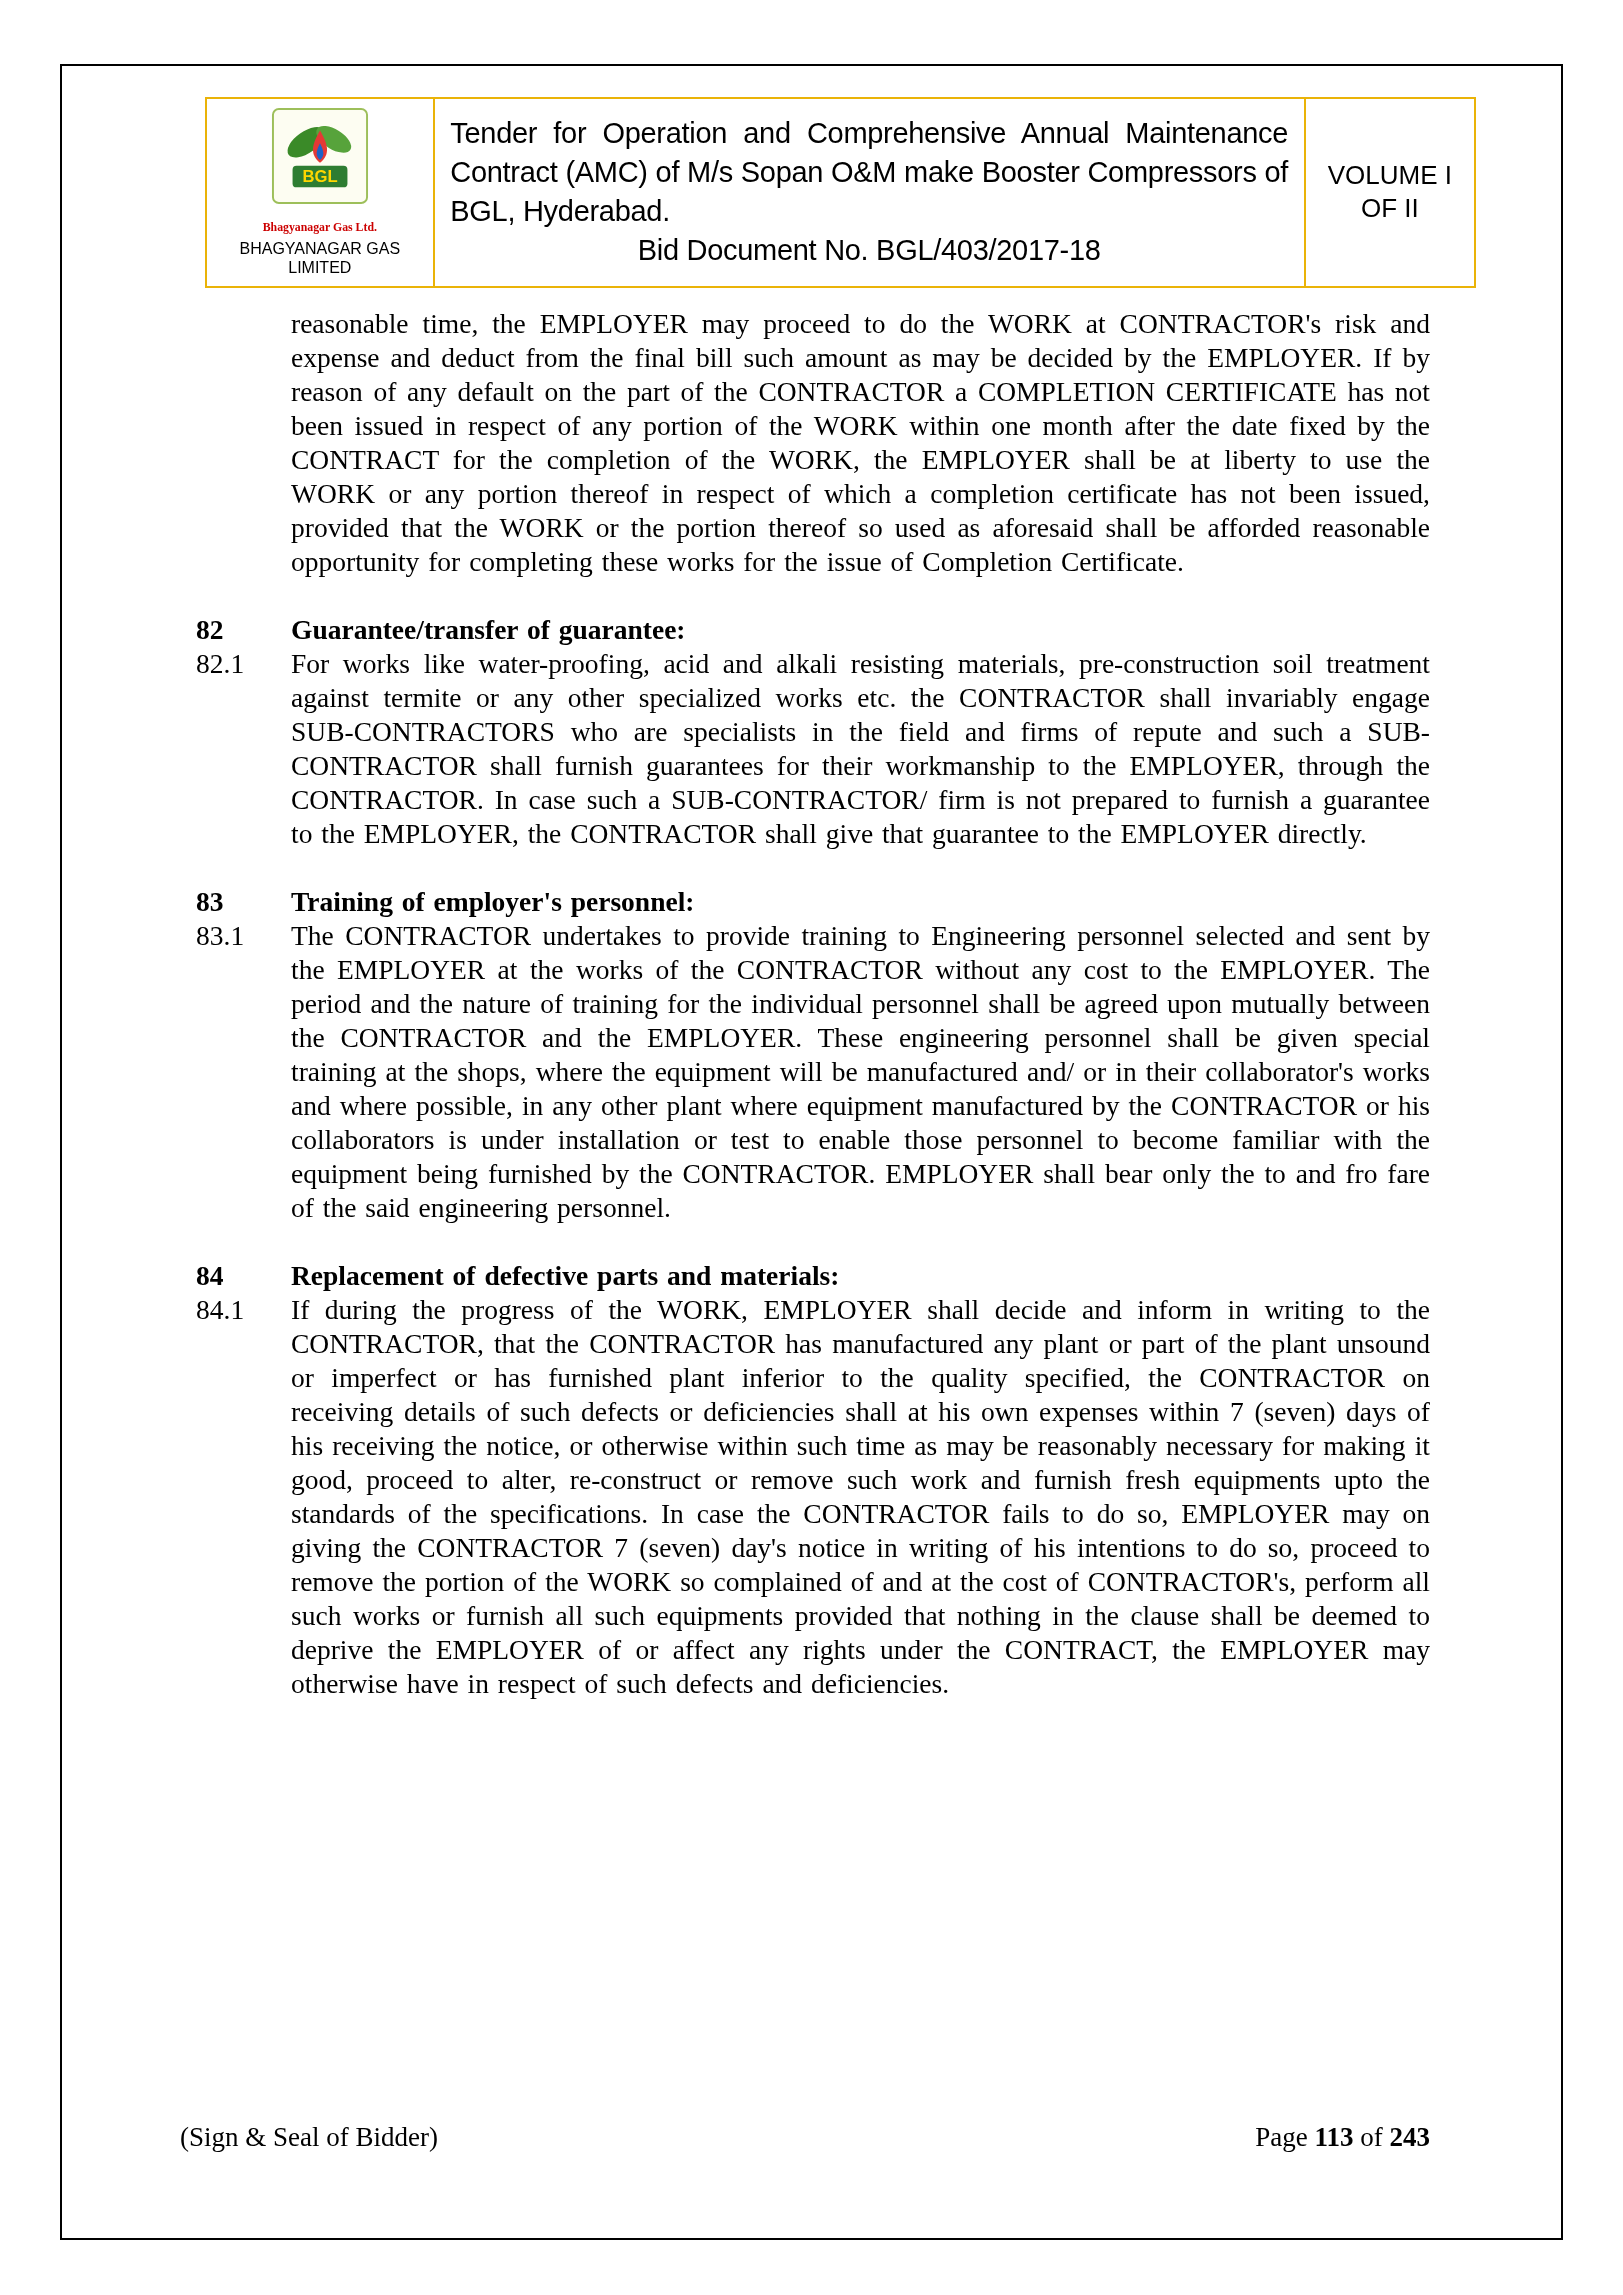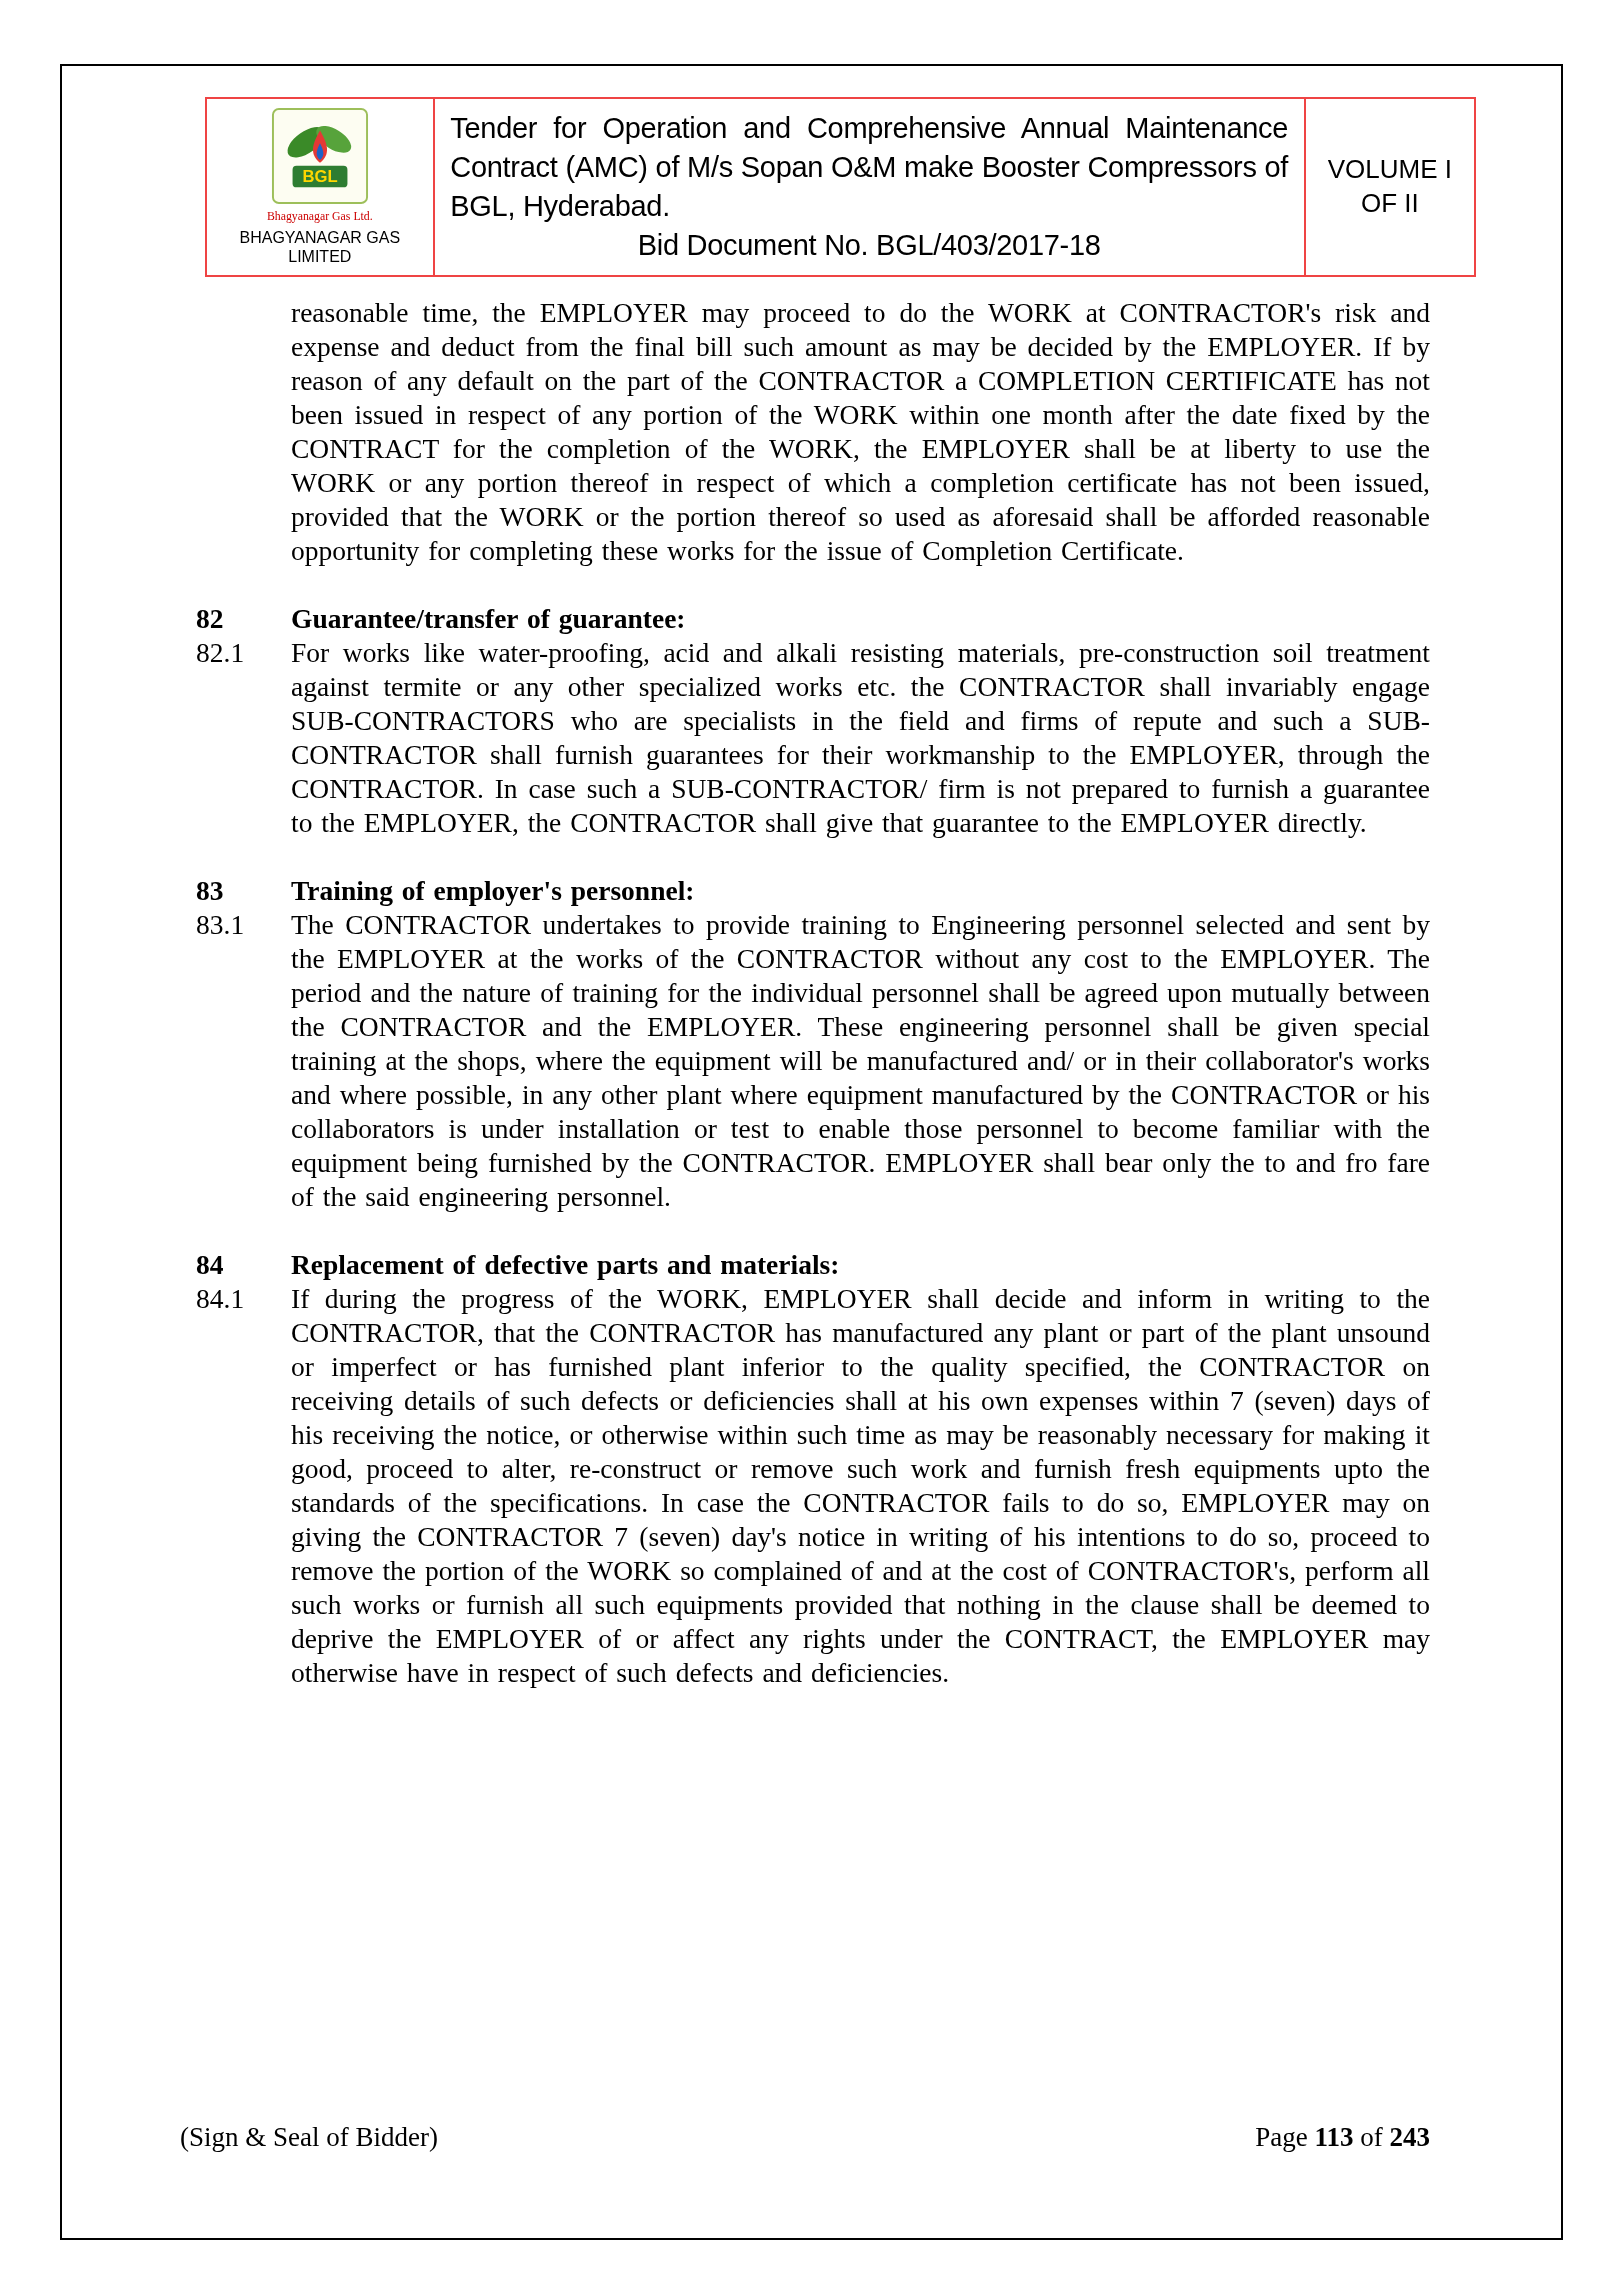--- a/index.html
+++ b/index.html
@@ -16,33 +16,33 @@
     width: 1503px; height: 2176px;
     border: 2px solid #000;
   }
   
   .header-table {
     border-collapse: collapse;
     table-layout: fixed;
     width: 1271px;
     margin: 31px 0 0 143px;
   }
-  .header-table td { border: 2px solid #ef4444; vertical-align: middle; }
+  .header-table td { border: 2px solid #eab308; vertical-align: middle; }
   .logo-cell { width: 214px; text-align: center; padding: 7.9px 5.2px; }
   .title-cell { width: 819px; padding: 6.5px 15.7px; font-family: "Liberation Sans", sans-serif; }
   .volume-cell {
     width: 160px; text-align: center;
     font-family: "Liberation Sans", sans-serif;
     font-size: 26px; line-height: 1.3;
   }
   .title-main { font-size: 29px; line-height: 39px; text-align: justify; letter-spacing: -0.3px; }
   .title-doc  { font-size: 29px; line-height: 39px; text-align: center; letter-spacing: -0.3px; }
   .logo-tagline {
     font-family: "Liberation Serif", serif;
-    font-size: 11.8px; color: #cc0000; margin-top: 2px;
+    font-size: 11.8px; color: #cc0000; margin-top: 13px; font-weight: bold;
   }
   .company-name {
     font-family: "Liberation Sans", sans-serif;
     font-size: 16px; line-height: 1.18; margin-top: 5.2px; font-weight: 400;
   }
   
   .content {
     margin: 19.6px 131px 0 134px;
     font-size: 27.5px;
     line-height: 34px;

